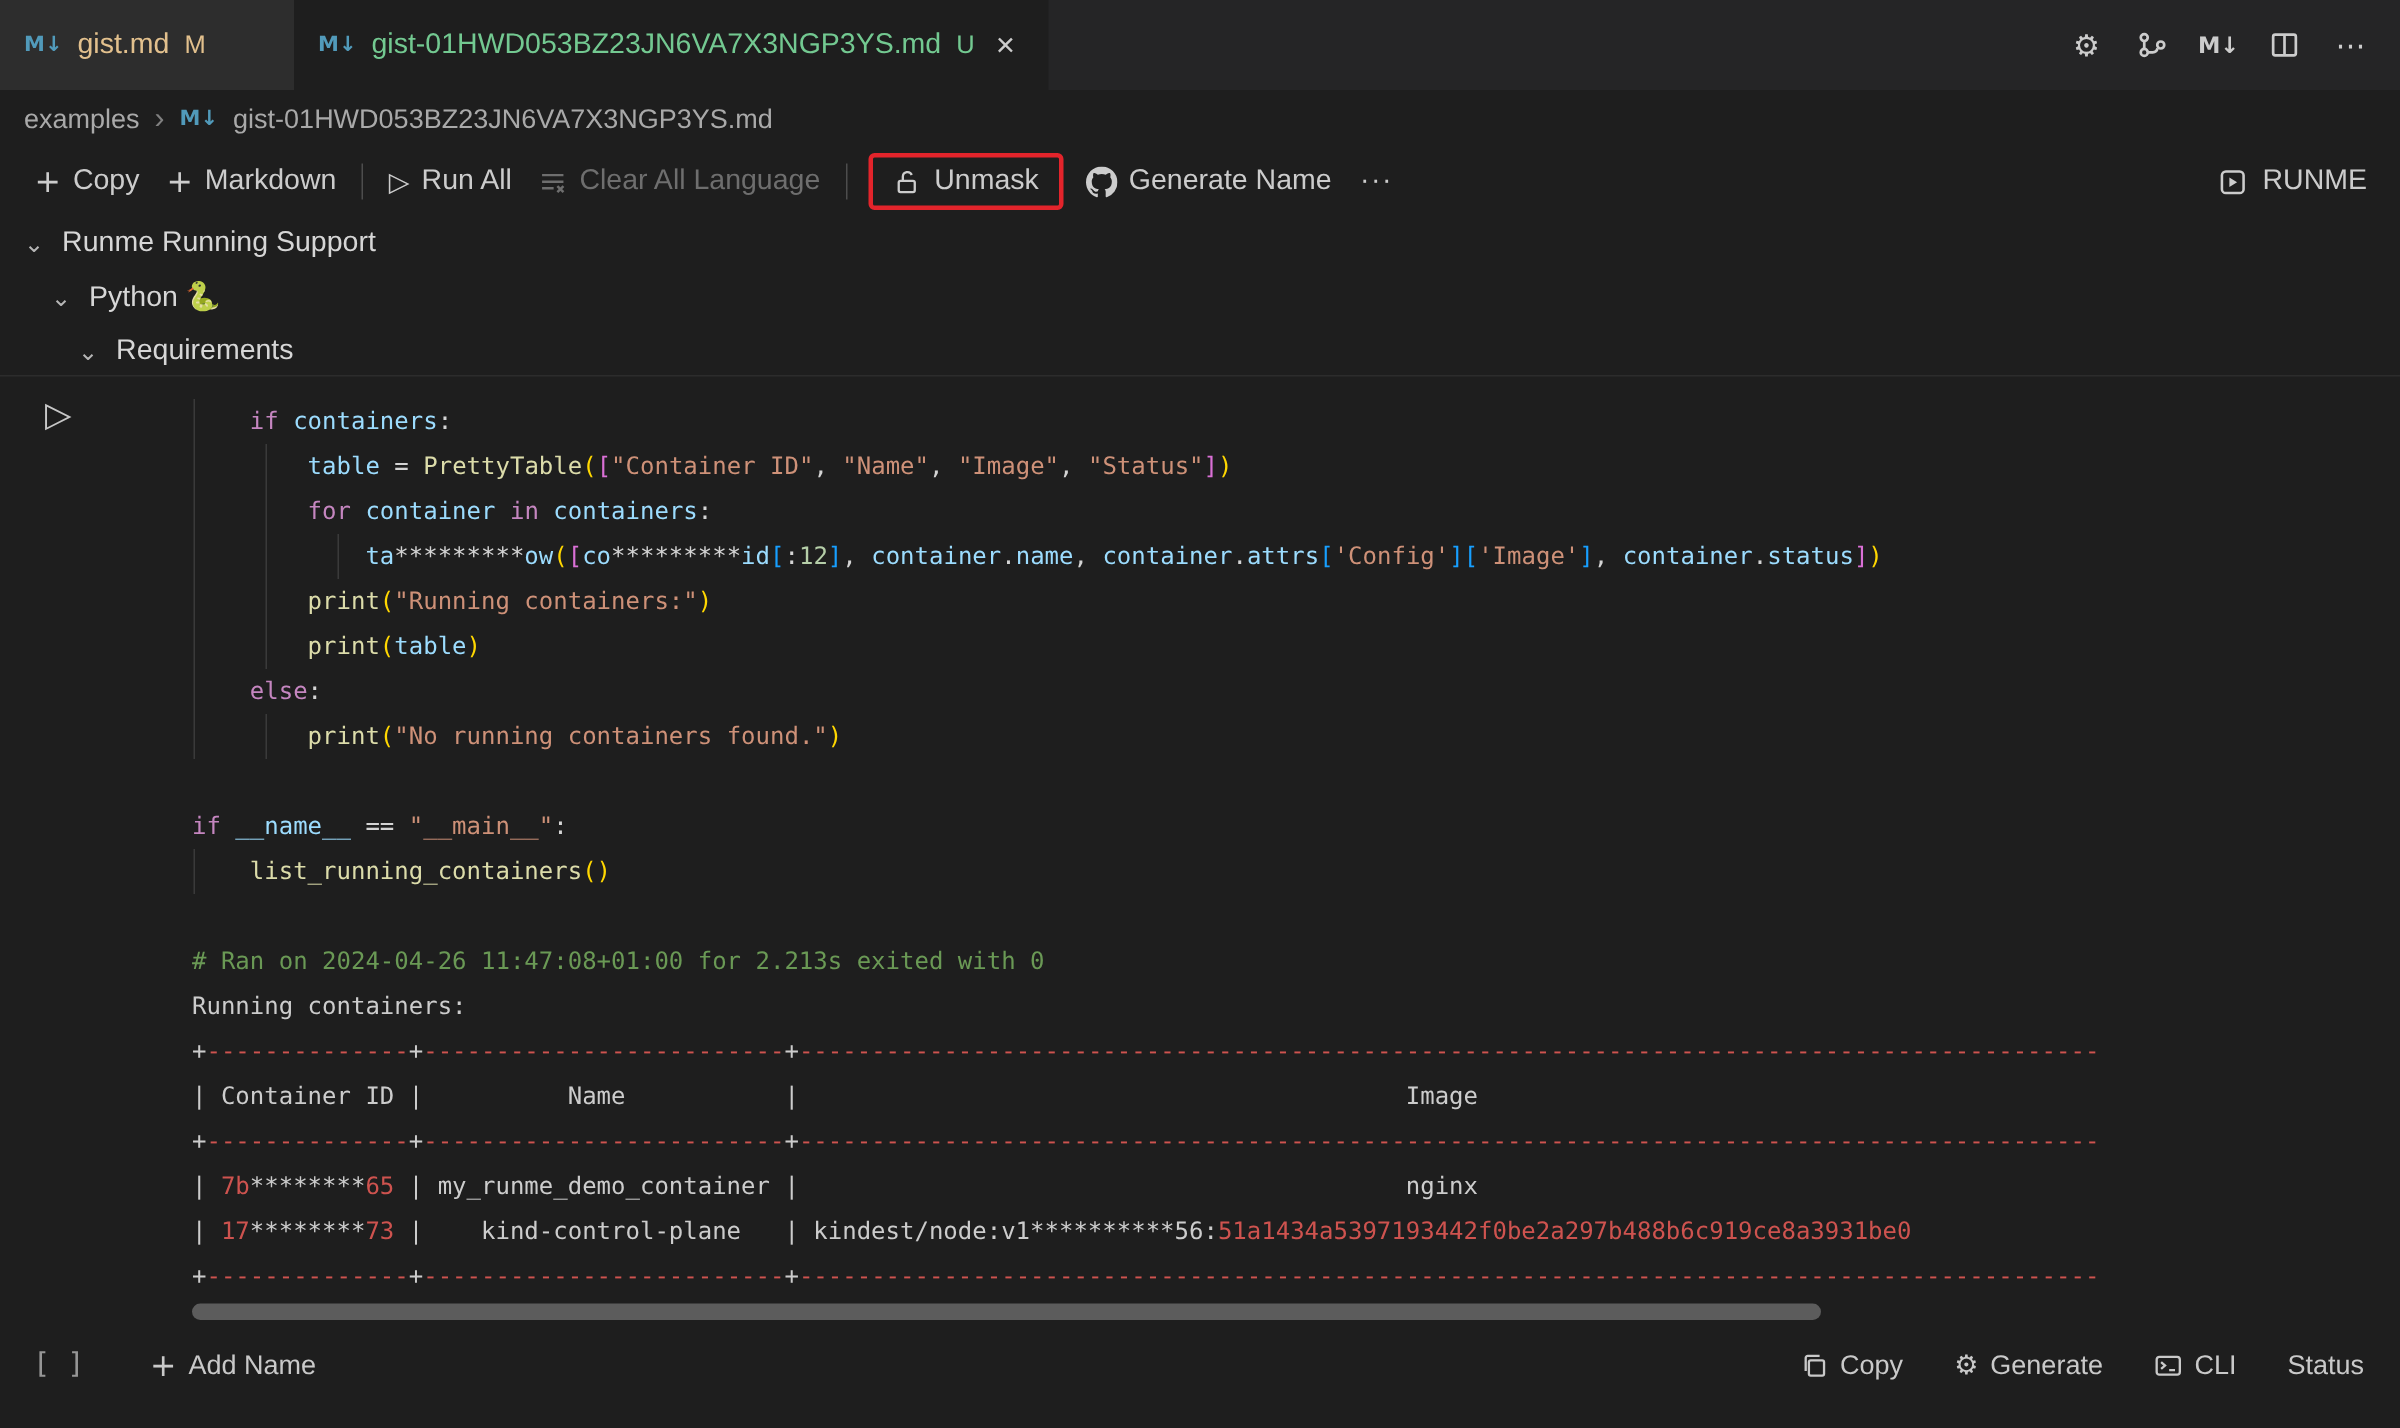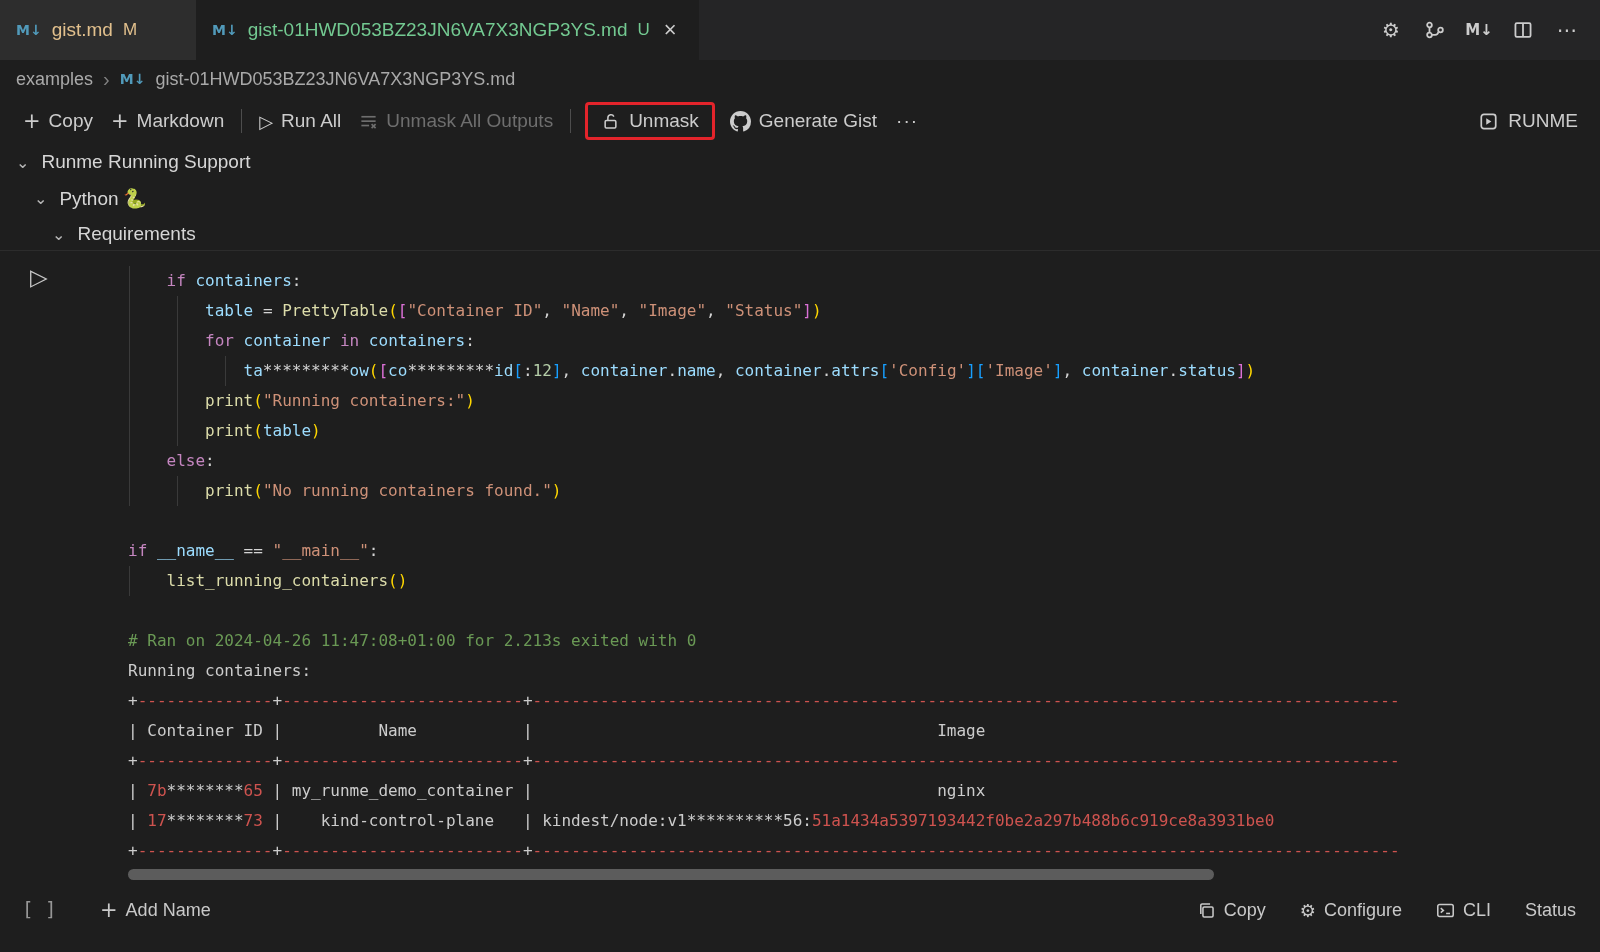--- a/index.html
+++ b/index.html
@@ -121,39 +121,39 @@
   <div class="tb-btn tb-disabled">
     <span>
       <svg width="19" height="19" viewBox="0 0 16 16" fill="none" stroke="#6e6e6e" stroke-width="1.4">
         <line x1="2" y1="4" x2="14" y2="4"></line>
           <line x1="2" y1="7.7" x2="14" y2="7.7"></line>
         <line x1="2" y1="11.4" x2="8.5" y2="11.4"></line>
         <line x1="10.6" y1="10.2" x2="14" y2="13.6"></line>
           <line x1="14" y1="10.2" x2="10.6" y2="13.6"></line>
       </svg>
     </span>
-    <span>Unmask All Outputs</span>
+    <span>Clear All Language</span>
   </div>
   <div class="tb-sep"></div>
   <div class="unmask-box">
     <span>
       <svg width="19" height="19" viewBox="0 0 16 16" fill="none" stroke="#cccccc" stroke-width="1.3">
         <rect x="3.5" y="7.2" width="9" height="6.3" rx="1"></rect>
         <path d="M5.8 7.2 V4.8 a2.6 2.6 0 0 1 5-.9"></path>
       </svg>
     </span>
     <span>Unmask</span>
   </div>
   <div class="tb-btn">
     <span>
       <svg width="21" height="21" viewBox="0 0 16 16" fill="#cccccc">
         <path d="M8 0C3.58 0 0 3.58 0 8c0 3.54 2.29 6.53 5.47 7.59.4.07.55-.17.55-.38 0-.19-.01-.82-.01-1.49-2.01.37-2.53-.49-2.69-.94-.09-.23-.48-.94-.82-1.13-.28-.15-.68-.52-.01-.53.63-.01 1.08.58 1.23.82.72 1.21 1.87.87 2.33.66.07-.52.28-.87.51-1.07-1.78-.2-3.64-.89-3.64-3.95 0-.87.31-1.59.82-2.15-.08-.2-.36-1.02.08-2.12 0 0 .67-.21 2.2.82.64-.18 1.32-.27 2-.27s1.36.09 2 .27c1.53-1.04 2.2-.82 2.2-.82.44 1.1.16 1.92.08 2.12.51.56.82 1.27.82 2.15 0 3.07-1.87 3.75-3.65 3.95.29.25.54.73.54 1.48 0 1.07-.01 1.93-.01 2.2 0 .21.15.46.55.38A8.01 8.01 0 0 0 16 8c0-4.42-3.58-8-8-8z"></path>
       </svg>
     </span>
-    <span>Generate Gist</span>
+    <span>Generate Name</span>
   </div>
   <span class="more-dots">···</span>
   <div class="runme-brand">
     <span>
       <svg width="21" height="21" viewBox="0 0 16 16" fill="none" stroke="#cccccc" stroke-width="1.3">
         <rect x="2.5" y="2.5" width="11" height="11" rx="2"></rect>
         <path d="M6.3 5.6 L10.2 8 L6.3 10.4 Z" fill="#cccccc" stroke="none"></path>
       </svg>
     </span>
     <span>RUNME</span>
@@ -197,21 +197,21 @@
       <span>
         <svg width="19" height="19" viewBox="0 0 16 16" fill="none" stroke="#c9c9c9" stroke-width="1.3">
           <rect x="5" y="5" width="8.5" height="8.5" rx="1"></rect>
           <path d="M3.2 11 V3.6 a1.1 1.1 0 0 1 1.1-1.1 H11"></path>
         </svg>
       </span>
       <span>Copy</span>
     </div>
     <div class="status-item">
       <span class="gear-small">⚙</span>
-      <span>Configure</span>
+      <span>Generate</span>
     </div>
     <div class="status-item">
       <span>
         <svg width="19" height="19" viewBox="0 0 16 16" fill="none" stroke="#c9c9c9" stroke-width="1.3">
           <rect x="1.5" y="3" width="13" height="10" rx="1.5"></rect>
           <path d="M4 6 l2.2 1.9 L4 9.8"></path>
             <line x1="8.5" y1="10.5" x2="11.8" y2="10.5"></line>
         </svg>
       </span>
       <span>CLI</span>

